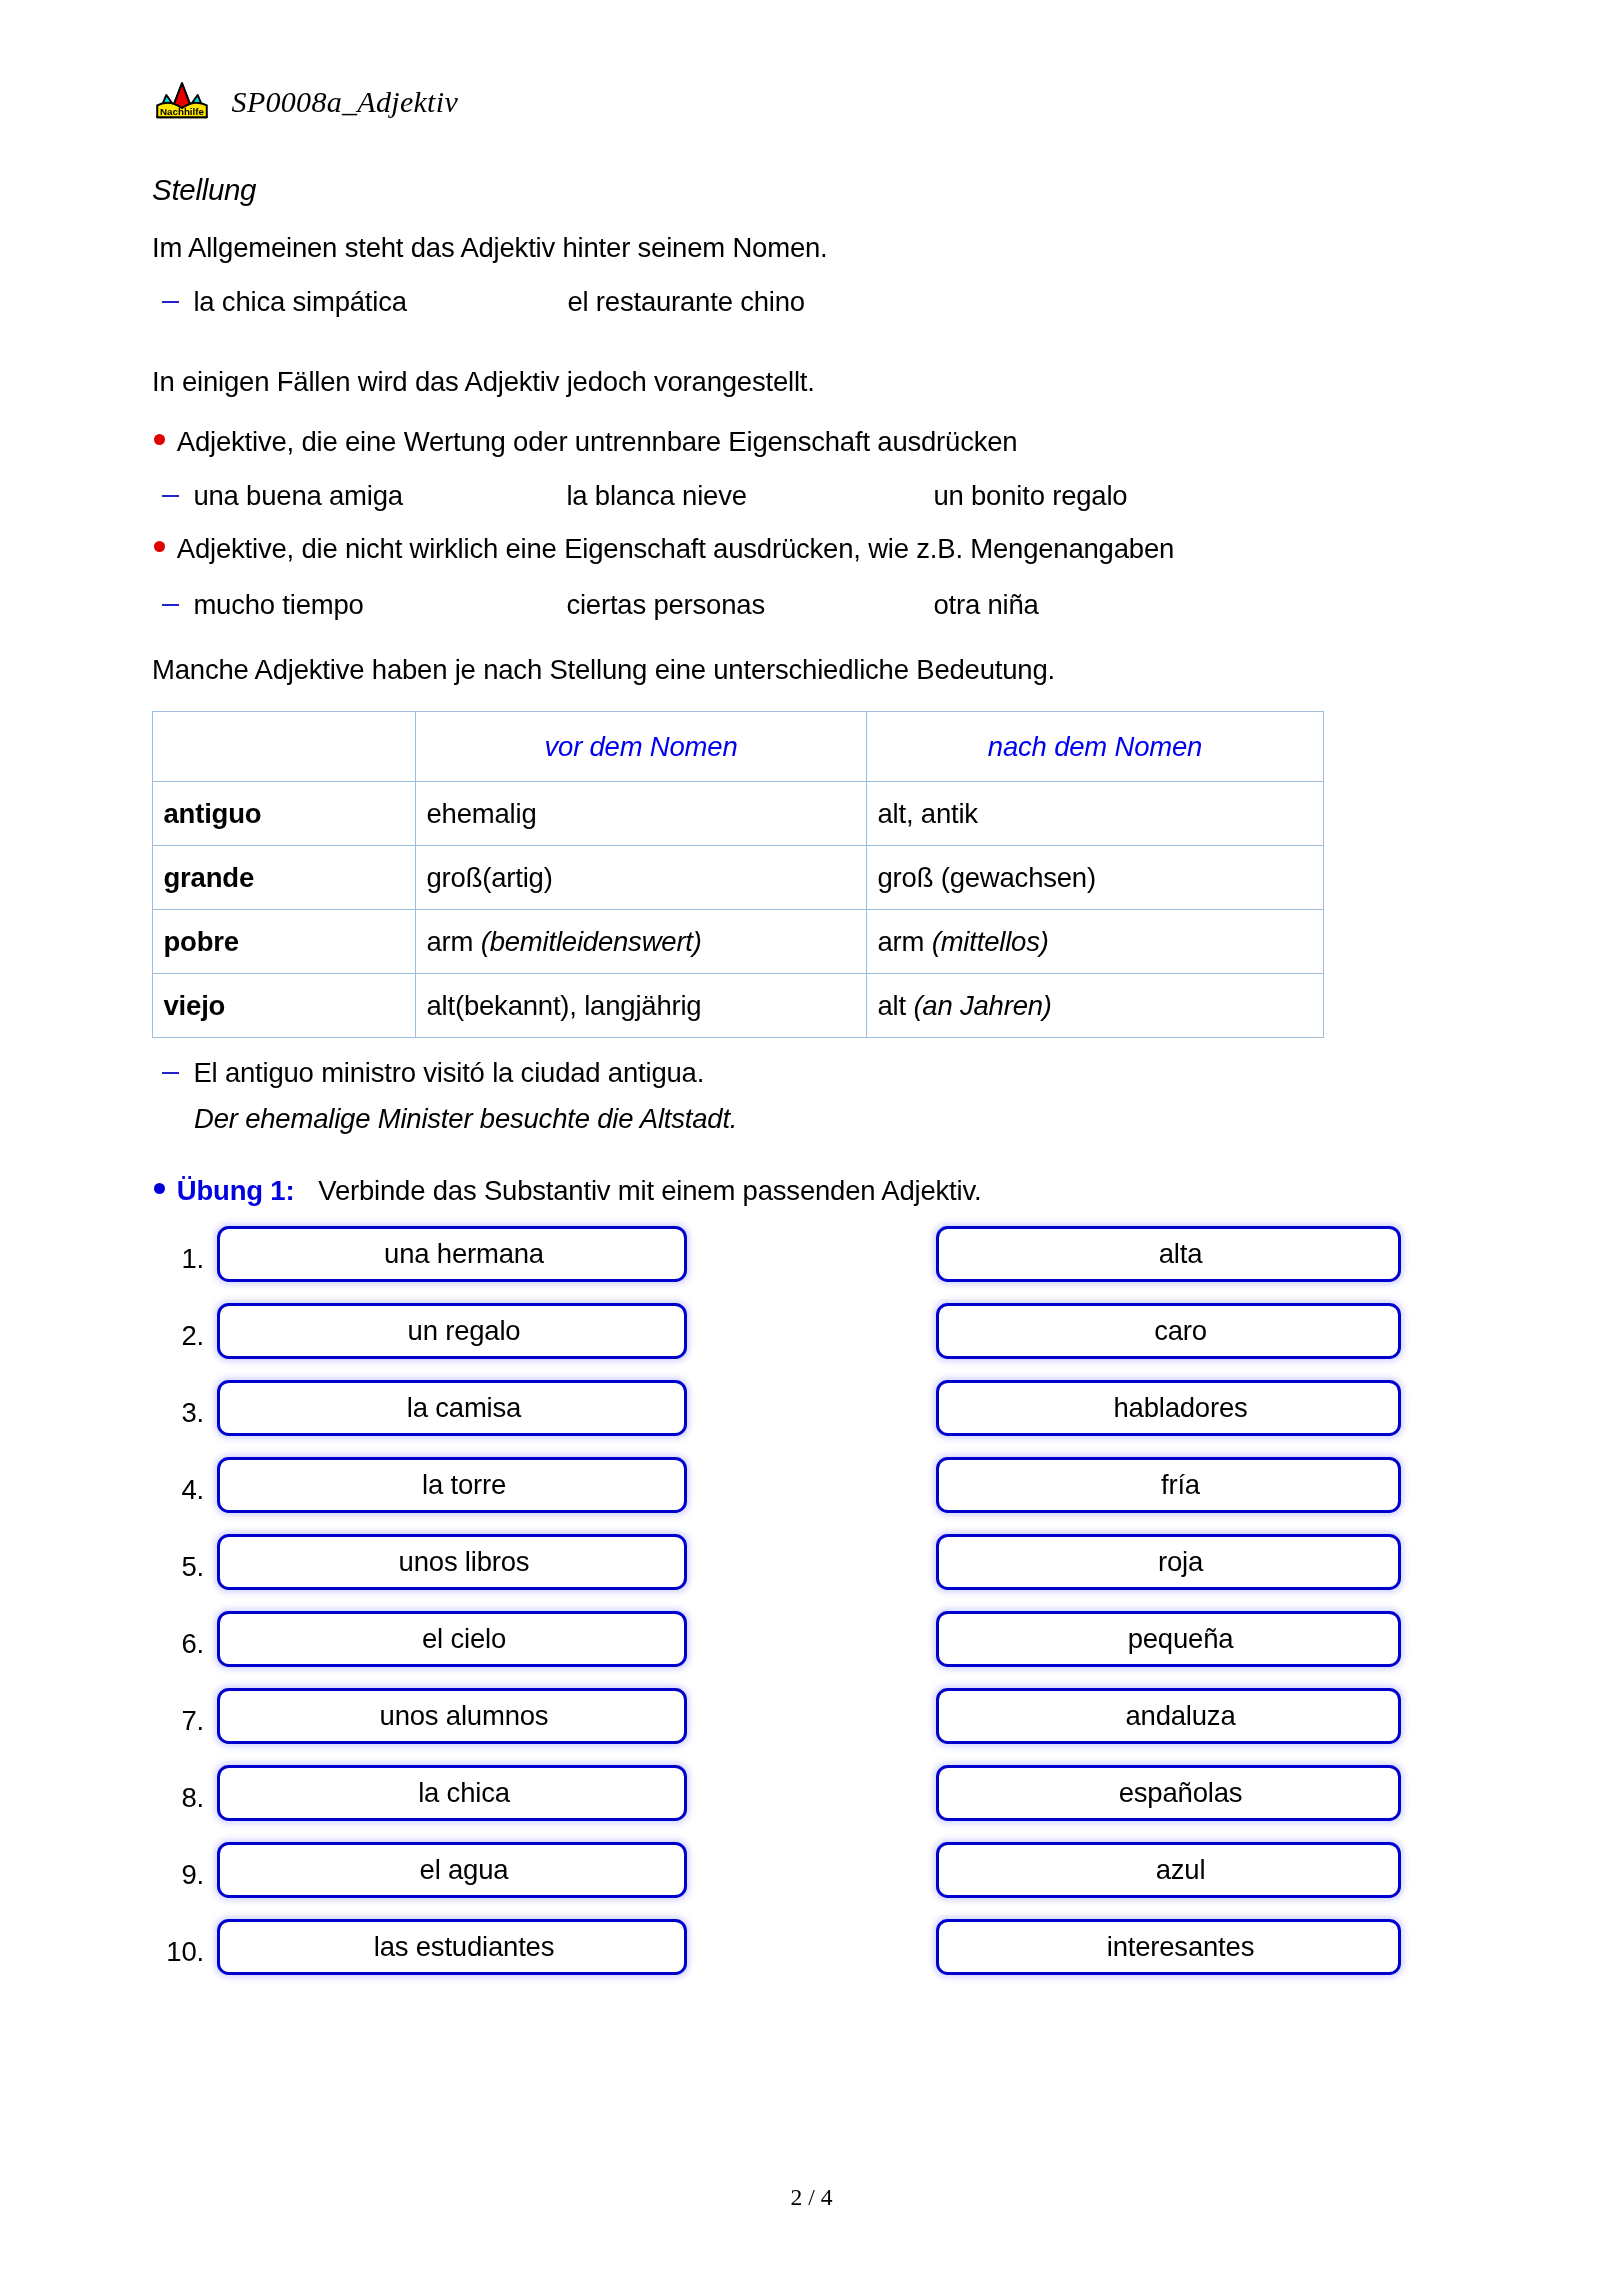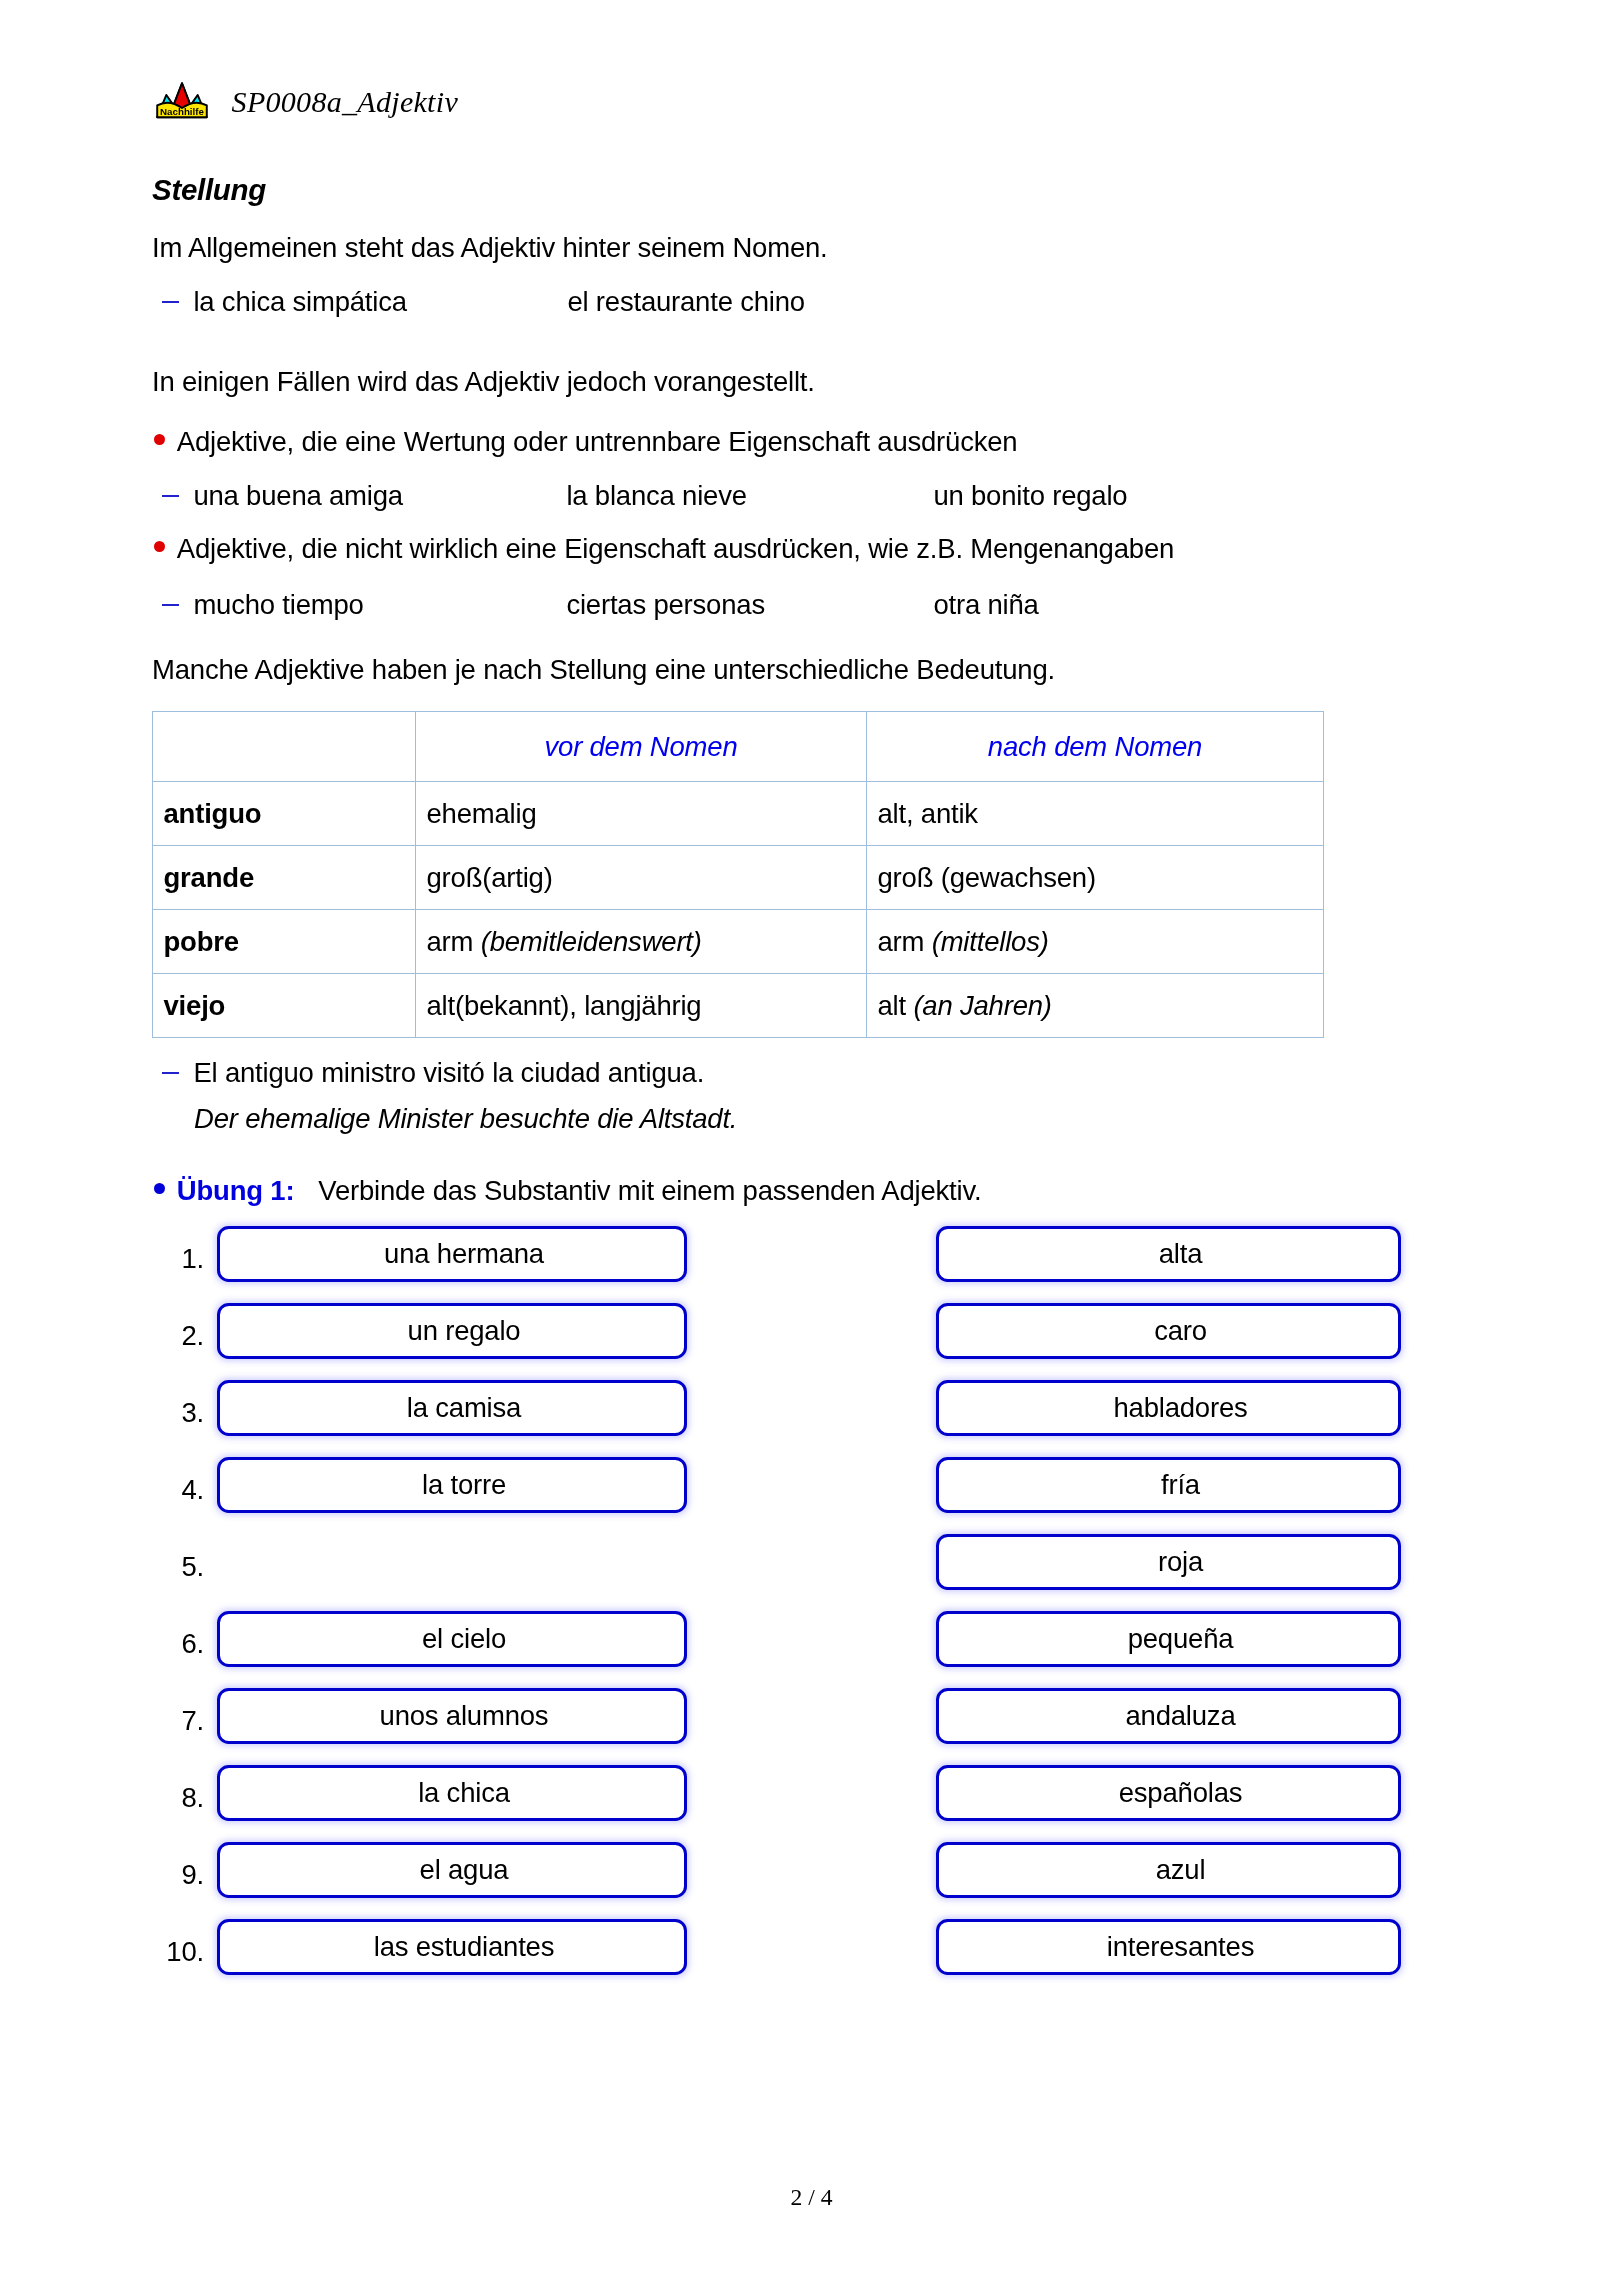--- a/index.html
+++ b/index.html
@@ -46,21 +46,21 @@
     letter-spacing: 0.3px;
     white-space: nowrap;
   }
 
   
   .h-stellung {
     position: absolute;
     left: 152px;
     top: 157px;
     font-size: 29.5px;
-    font-weight: bold;
+    font-weight: normal;
     font-style: italic;
     letter-spacing: -0.3px;
   }
 
   .para {
     position: absolute;
     left: 152px;
     font-size: 27.5px;
     white-space: nowrap;
     letter-spacing: -0.2px;
@@ -309,20 +309,21 @@
     </div>
 
     <div class="ex-row">
       <div class="num">4.</div>
       <div class="word-box box-left">la torre</div>
       <div class="word-box box-right">fría</div>
     </div>
 
     <div class="ex-row">
       <div class="num">5.</div>
+      <div class="word-box box-left">unos libros</div>
       <div class="word-box box-right">roja</div>
     </div>
 
     <div class="ex-row">
       <div class="num">6.</div>
       <div class="word-box box-left">el cielo</div>
       <div class="word-box box-right">pequeña</div>
     </div>
 
     <div class="ex-row">

